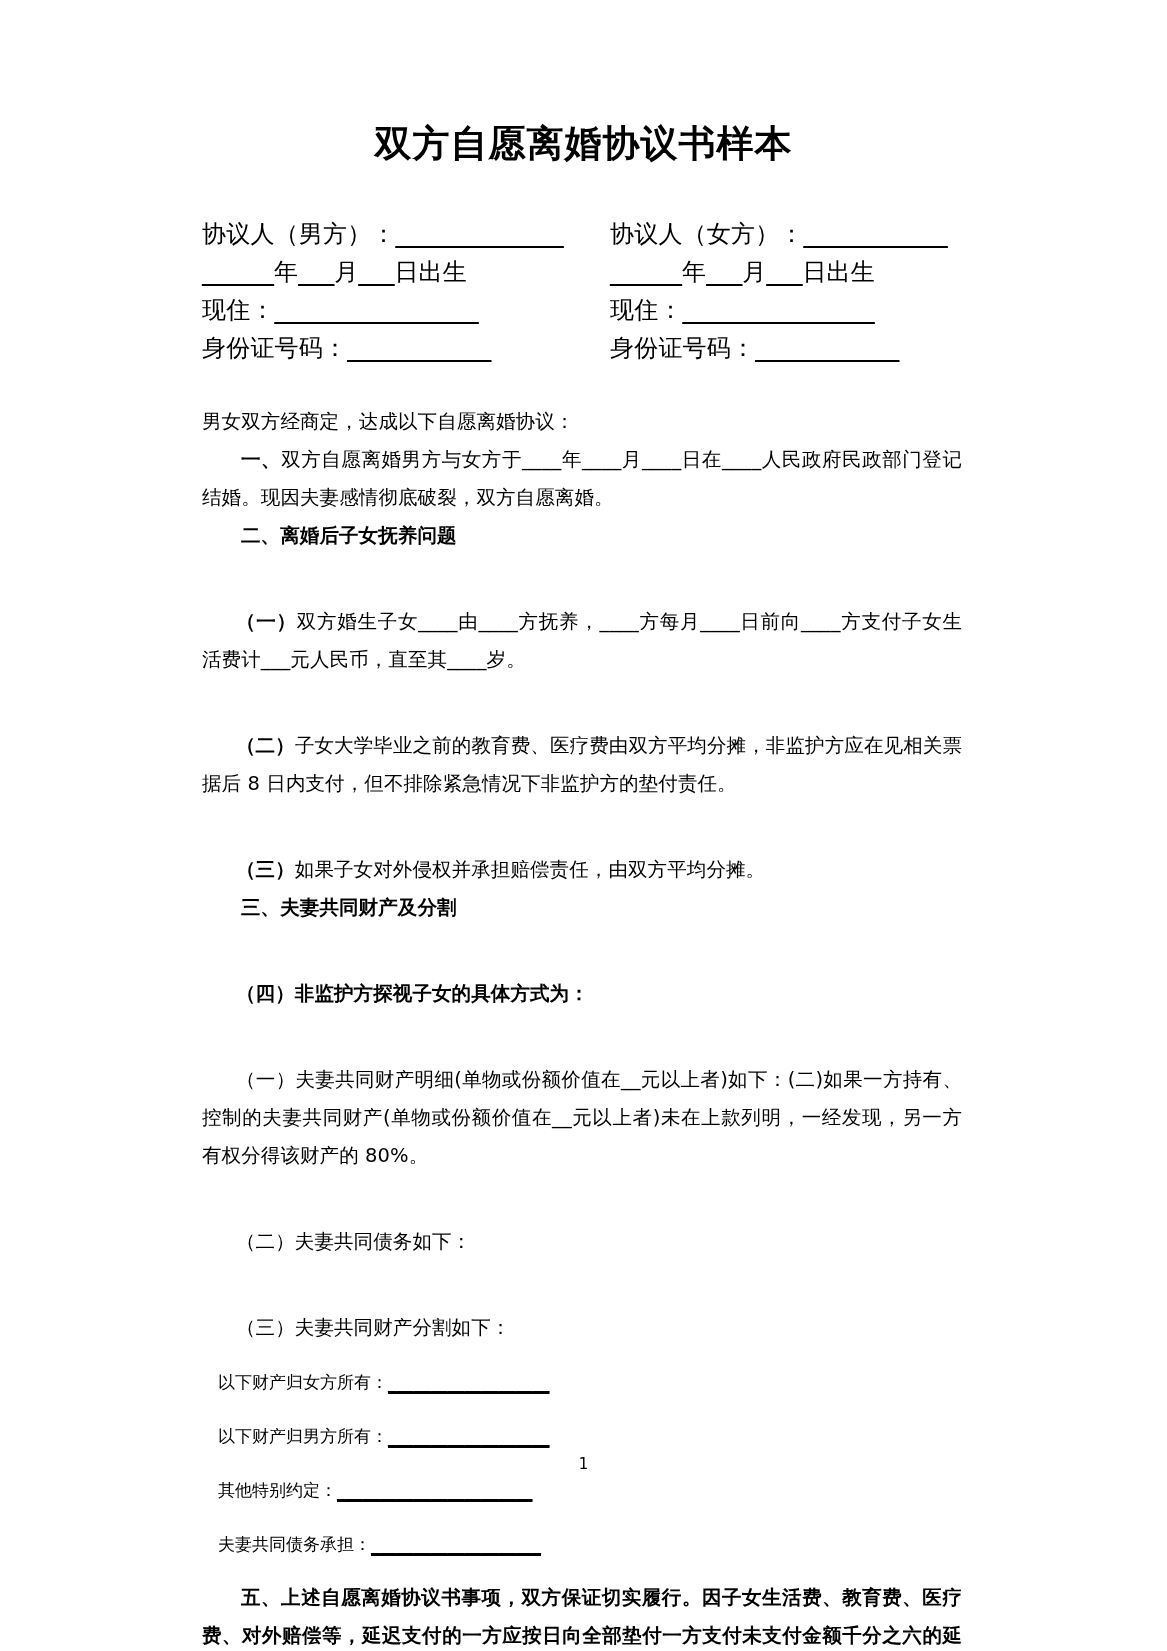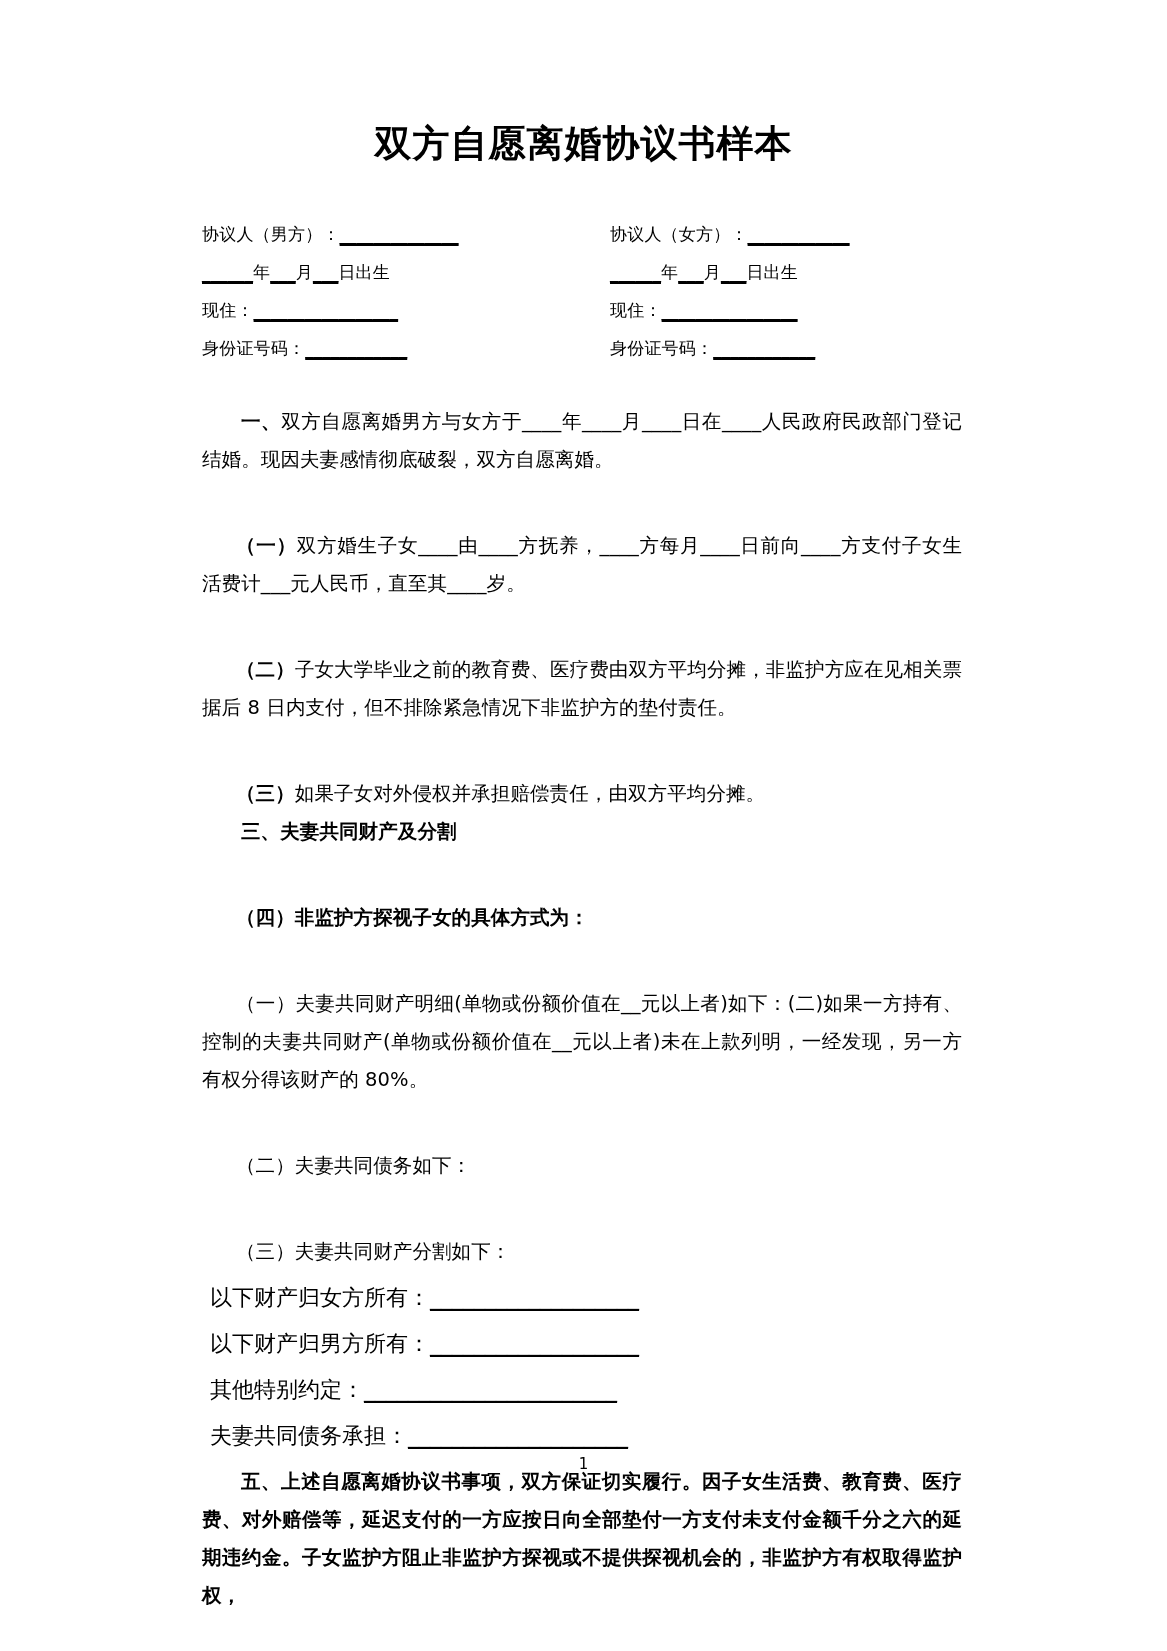--- a/index.html
+++ b/index.html
@@ -46,21 +46,21 @@
     margin-bottom: 0;
   }
   .party-col {
     width: 50%;
     box-sizing: border-box;
   }
   .party-col.right {
     padding-left: 28px;
   }
   .pline {
-    font-size: 17px;
+    font-size: 24px;
     line-height: 38px;
     white-space: nowrap;
     letter-spacing: 0.2px;
   }
   .ul {
     text-decoration: underline;
     text-decoration-thickness: 1.5px;
     text-underline-offset: 4px;
     letter-spacing: 0px;
   }
@@ -79,23 +79,23 @@
     text-indent: 39px;
   }
   p.indent2 {
     text-indent: 34px;
     margin-top: 48px;
   }
   .b {
     font-weight: bold;
   }
   .fillline {
-    font-size: 22px;
+    font-size: 17px;
     line-height: 38px;
-    margin: 8px;
+    margin: 16px;
     white-space: nowrap;
   }
   .page-num {
     position: absolute;
     left: 0;
     right: 0;
     top: 1455px;
     text-align: center;
     font-size: 15px;
     color: #000;
@@ -123,23 +123,25 @@
         <div class="pline"><span>协议人（女方）：</span><span class="ul">____________</span></div>
         <div class="pline"><span class="ul">______</span><span>年</span><span class="ul">___</span><span>月</span><span class="ul">___</span><span>日出生</span></div>
         <div class="pline"><span>现住：</span><span class="ul">________________</span></div>
         <div class="pline"><span>身份证号码：</span><span class="ul">____________</span></div>
       </div>
 
     </div>
 
     <div class="gap"></div>
 
+    <p class="para">男女双方经商定，达成以下自愿离婚协议：</p>
 
     <p class="para indent"><span class="b">一、</span><span>双方自愿离婚男方与女方于____年____月____日在____人民政府民政部门登记结婚。现因夫妻感情彻底破裂，双方自愿离婚。</span></p>
 
+    <p class="para indent"><span class="b">二、</span><span class="b">离婚后子女抚养问题</span></p>
 
     <p class="para indent2"><span class="b">（一）</span><span>双方婚生子女____由____方抚养，____方每月____日前向____方支付子女生活费计___元人民币，直至其____岁。</span></p>
 
     <p class="para indent2"><span class="b">（二）</span><span>子女大学毕业之前的教育费、医疗费由双方平均分摊，非监护方应在见相关票据后 8 日内支付，但不排除紧急情况下非监护方的垫付责任。</span></p>
 
     <p class="para indent2"><span class="b">（三）</span><span>如果子女对外侵权并承担赔偿责任，由双方平均分摊。</span></p>
 
     <p class="para indent"><span class="b">三、</span><span class="b">夫妻共同财产及分割</span></p>
 
     <p class="para indent2"><span class="b">（四）</span><span class="b">非监护方探视子女的具体方式为：</span></p>

